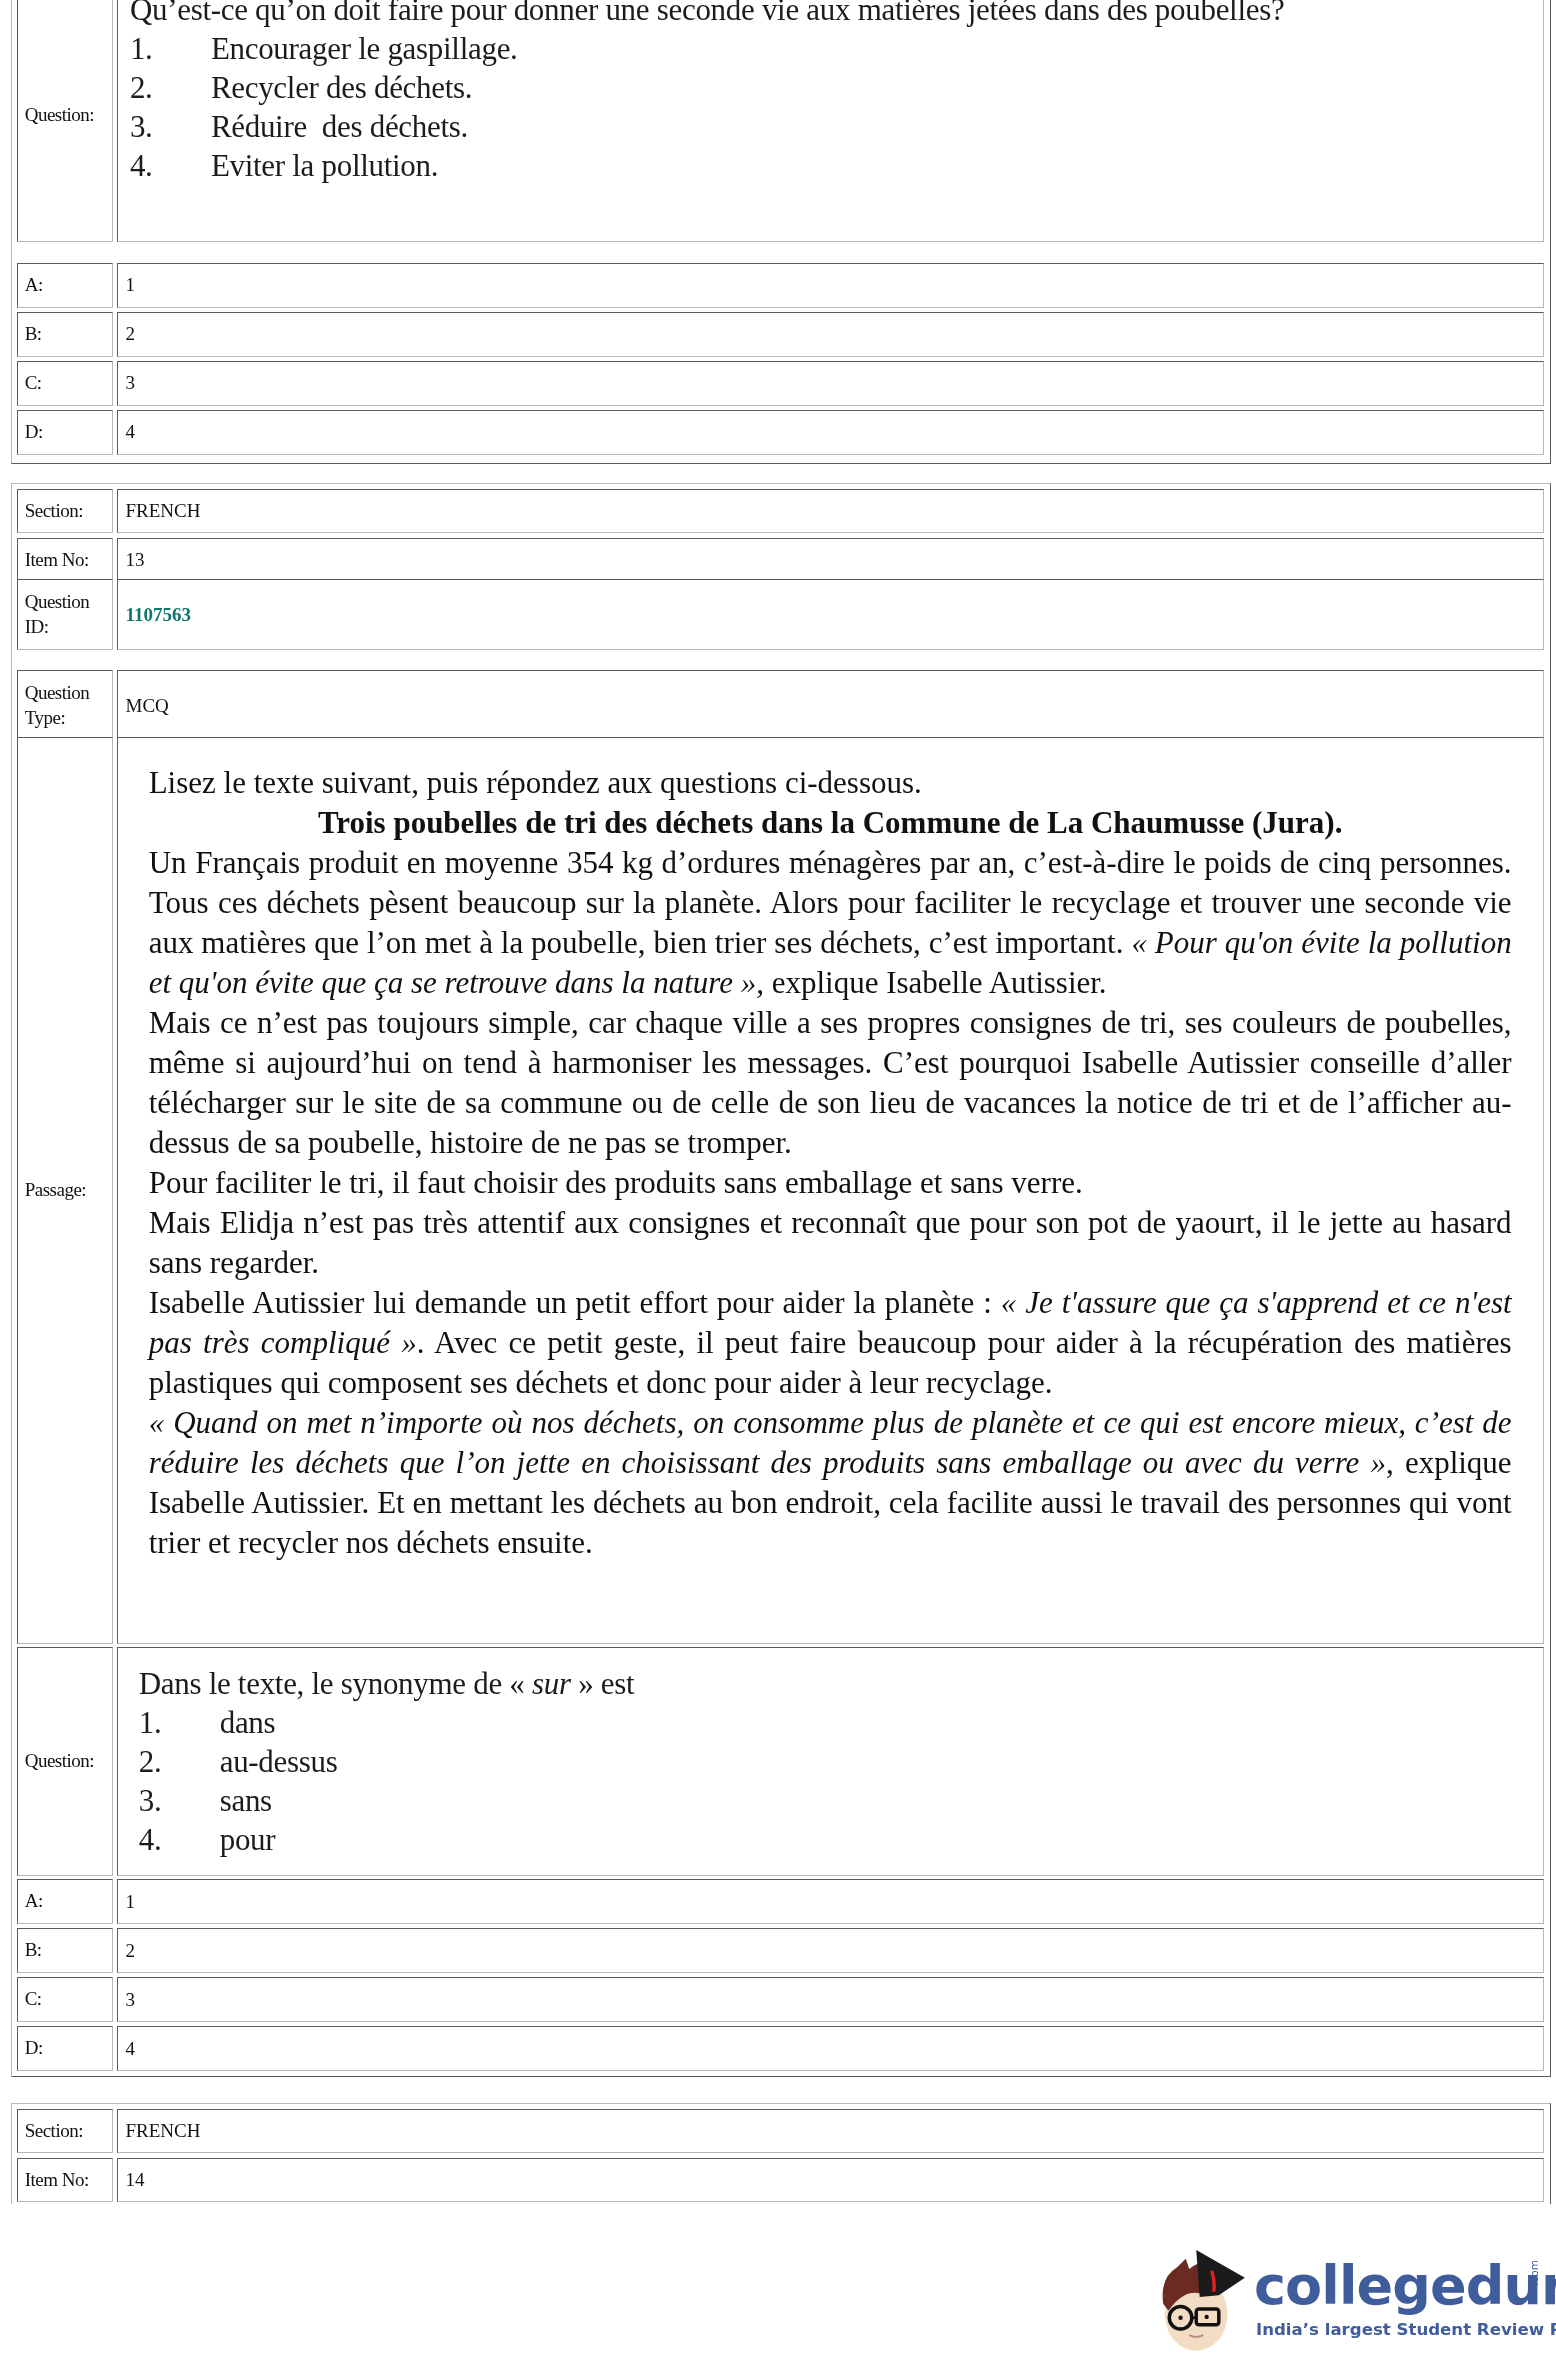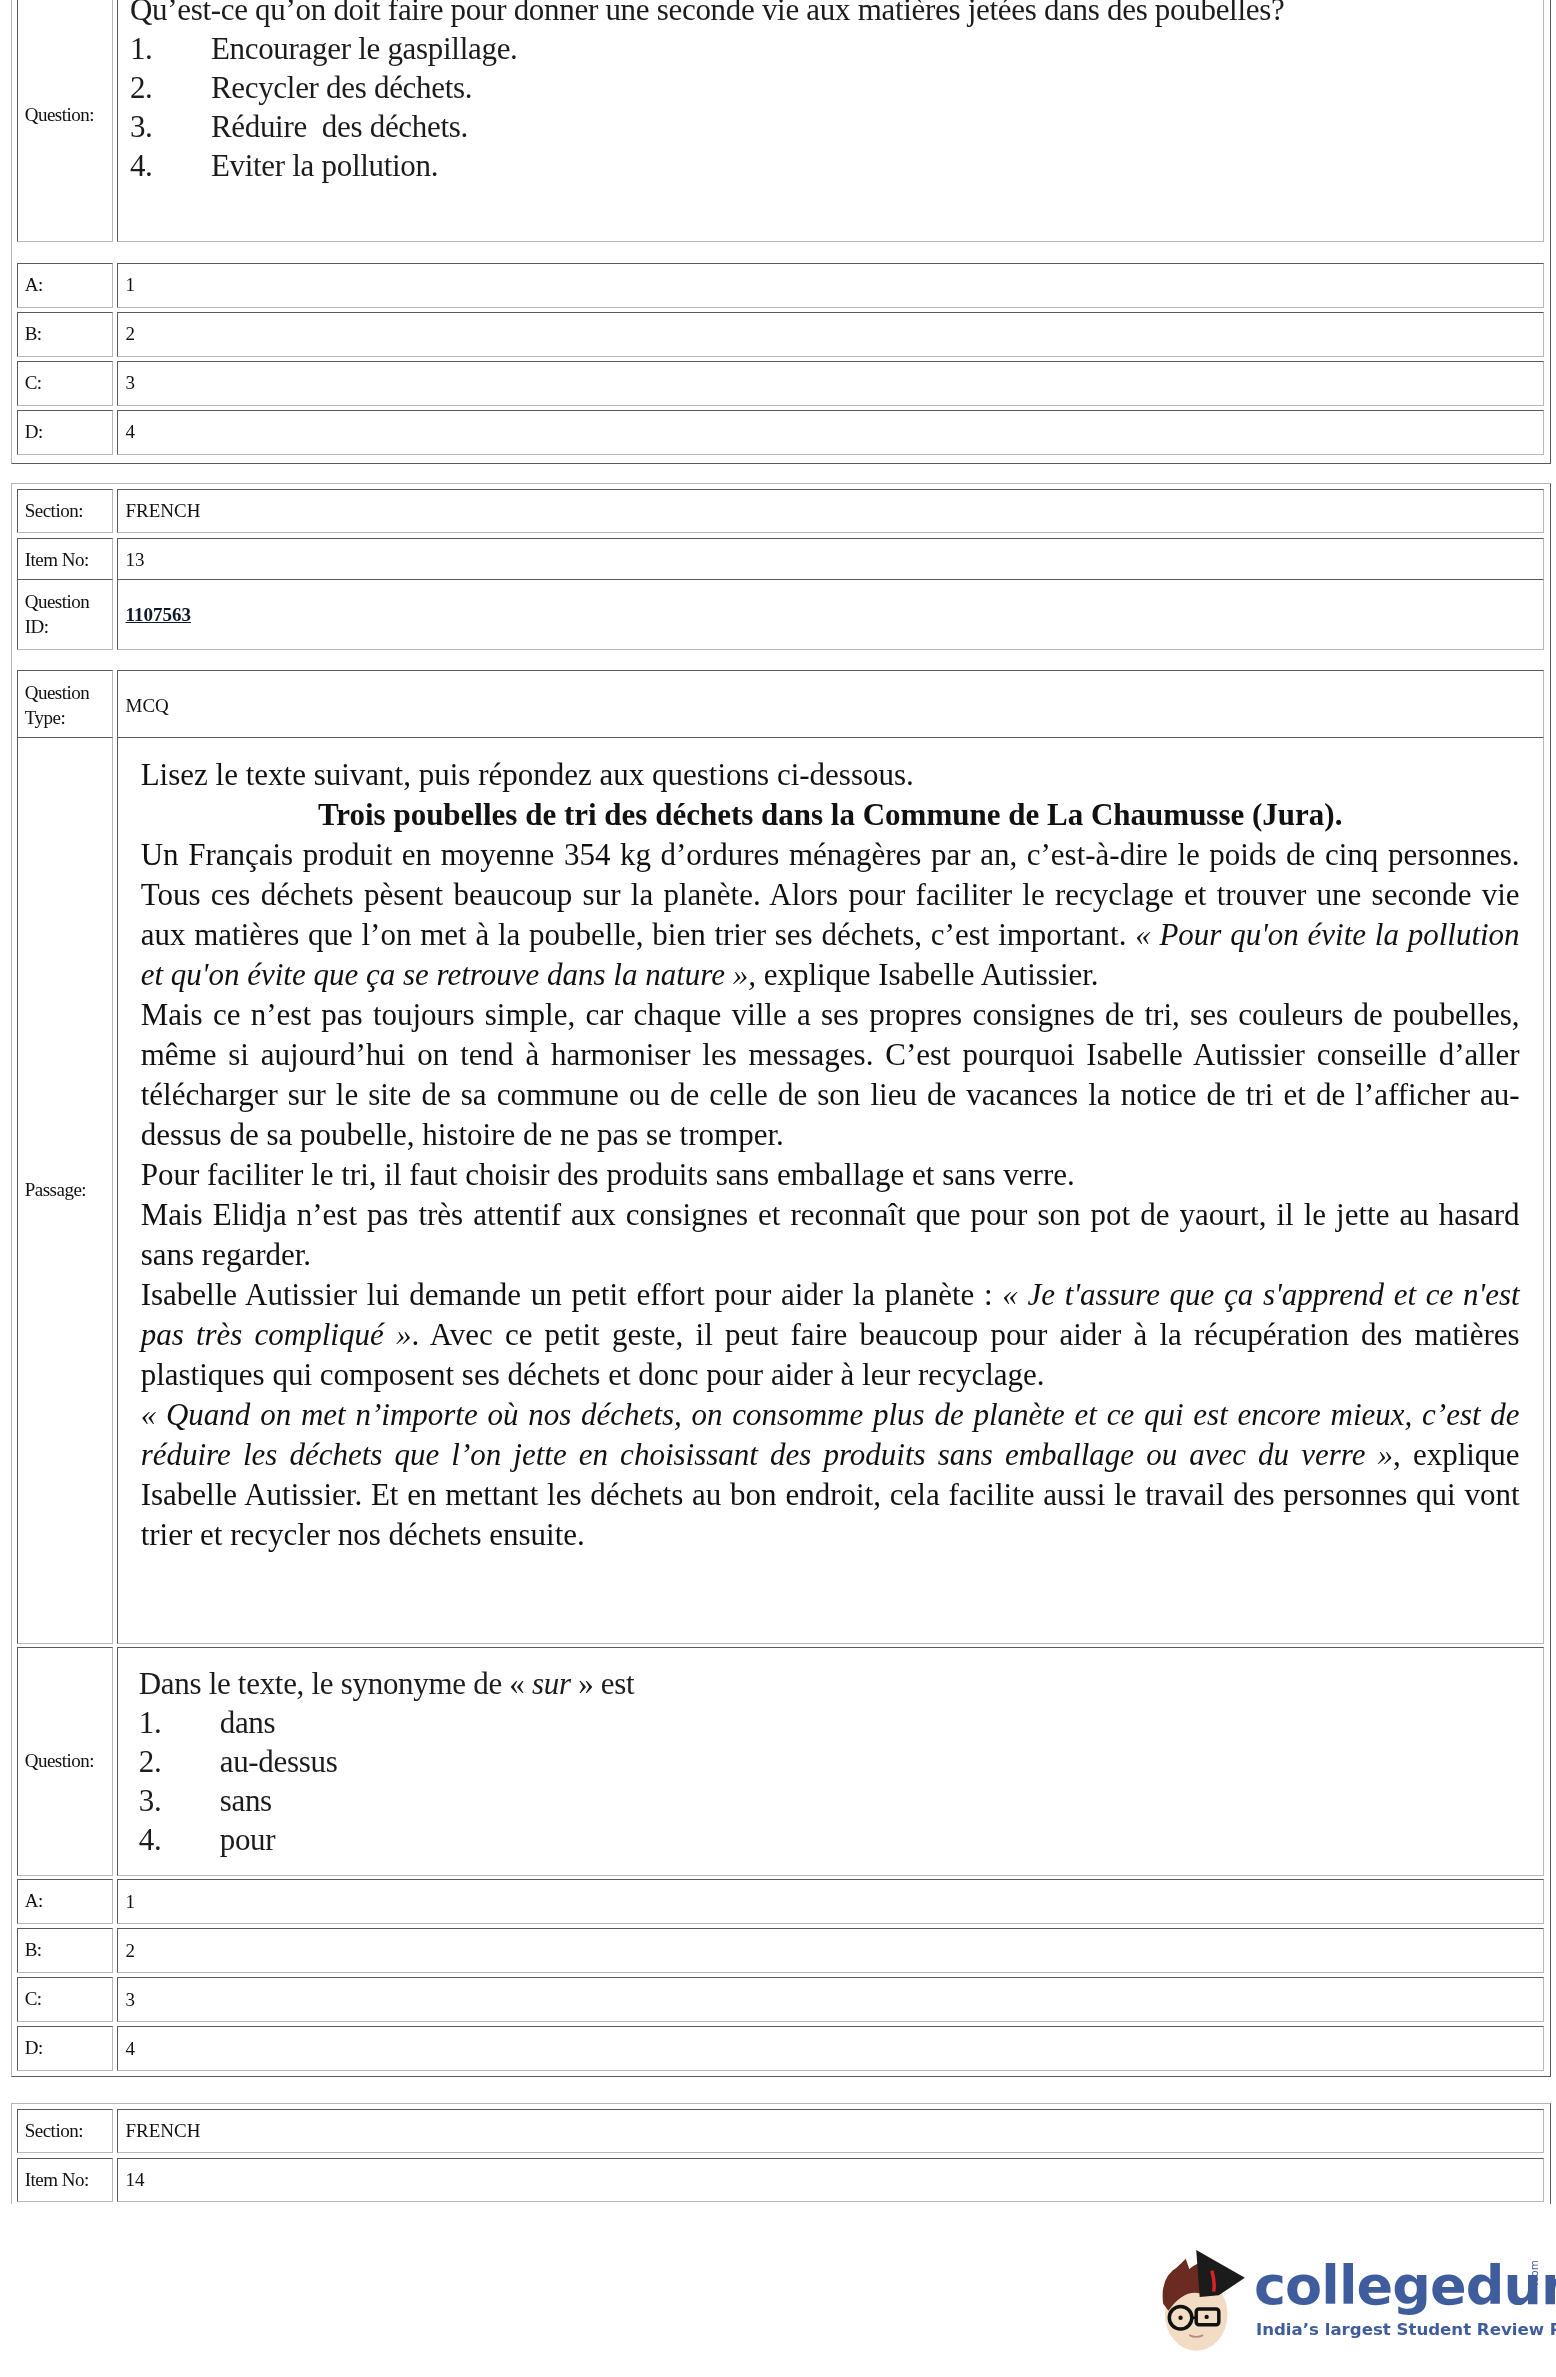--- a/index.html
+++ b/index.html
@@ -8,21 +8,21 @@
   .qtable { position:absolute; left:10.5px; width:1540px;
             border:1.7px solid; border-color:#b8b8b8 #5a5a5a #5a5a5a #b8b8b8;
             box-sizing:border-box; background:#fff; }
   .row { position:absolute; left:5.2px; right:5.2px; }
   .cell { position:absolute; top:0; bottom:0; box-sizing:border-box;
           border:1.7px solid; border-color:#5a5a5a #b8b8b8 #b8b8b8 #5a5a5a; background:#fff; }
   .lab { left:0; width:96px; display:flex; align-items:center; padding-left:7px;
          font-size:19px; line-height:24.4px; letter-spacing:-0.5px; }
   .val { left:100px; right:0; display:flex; align-items:center; padding-left:7.8px;
          font-size:19px; }
-  .qid { color:#0f172a; font-weight:bold;text-decoration:underline; }
+  .qid { color:#0f766e; font-weight:bold; }
   .big { font-size:31px; line-height:39px; color:#1c1c1c; letter-spacing:-0.3px; }
   .vtop { align-items:flex-start; }
   .opt { display:flex; }
   .opt .n { width:81px; }
   .passage { padding:8.7px 15.7px 0 15px; text-align:justify; font-size:31px; line-height:40px; }
   .passage p { margin:0; }
   .passage .title { text-align:center; font-weight:bold; }
   .it { font-style:italic; }
   .logo { position:absolute; left:1151px; top:2243px; width:401px; height:113px; }
   .logo-text { position:absolute; left:103px; top:12.2px; font-family:"DejaVu Sans", sans-serif;
@@ -88,21 +88,21 @@
   <div class="row" style="top:95px;height:71px;">
     <div class="cell lab">Question ID:</div>
     <div class="cell val qid">1107563</div>
   </div>
   <div class="row" style="top:186px;height:71px;">
     <div class="cell lab">Question Type:</div>
     <div class="cell val">MCQ</div>
   </div>
   <div class="row" style="top:253px;height:907px;">
     <div class="cell lab">Passage:</div>
-    <div class="cell val vtop" style="display:block;padding:8px;font-family:Liberation Serif, serif;">
+    <div class="cell val vtop" style="display:block;padding:16px;font-family:Liberation Serif, serif;">
       <div class="passage">
         <p>Lisez le texte suivant, puis répondez aux questions ci-dessous.</p>
         <p class="title">Trois poubelles de tri des déchets dans la Commune de La Chaumusse (Jura).</p>
         <p><span>Un Français produit en moyenne 354 kg d’ordures ménagères par an, c’est-à-dire le poids de cinq personnes. Tous ces déchets pèsent beaucoup sur la planète. Alors pour faciliter le recyclage et trouver une seconde vie aux matières que l’on met à la poubelle, bien trier ses déchets, c’est important. </span><span class="it">« Pour qu'on évite la pollution et qu'on évite que ça se retrouve dans la nature »,</span><span> explique Isabelle Autissier.</span></p>
         <p>Mais ce n’est pas toujours simple, car chaque ville a ses propres consignes de tri, ses couleurs de poubelles, même si aujourd’hui on tend à harmoniser les messages. C’est pourquoi Isabelle Autissier conseille d’aller télécharger sur le site de sa commune ou de celle de son lieu de vacances la notice de tri et de l’afficher au-dessus de sa poubelle, histoire de ne pas se tromper.</p>
         <p>Pour faciliter le tri, il faut choisir des produits sans emballage et sans verre.</p>
         <p>Mais Elidja n’est pas très attentif aux consignes et reconnaît que pour son pot de yaourt, il le jette au hasard sans regarder.</p>
         <p><span>Isabelle Autissier lui demande un petit effort pour aider la planète : </span><span class="it">« Je t'assure que ça s'apprend et ce n'est pas très compliqué »</span><span>. Avec ce petit geste, il peut faire beaucoup pour aider à la récupération des matières plastiques qui composent ses déchets et donc pour aider à leur recyclage.</span></p>
         <p><span class="it">« Quand on met n’importe où nos déchets, on consomme plus de planète et ce qui est encore mieux, c’est de réduire les déchets que l’on jette en choisissant des produits sans emballage ou avec du verre »</span><span>, explique Isabelle Autissier. Et en mettant les déchets au bon endroit, cela facilite aussi le travail des personnes qui vont trier et recycler nos déchets ensuite.</span></p>
       </div>

